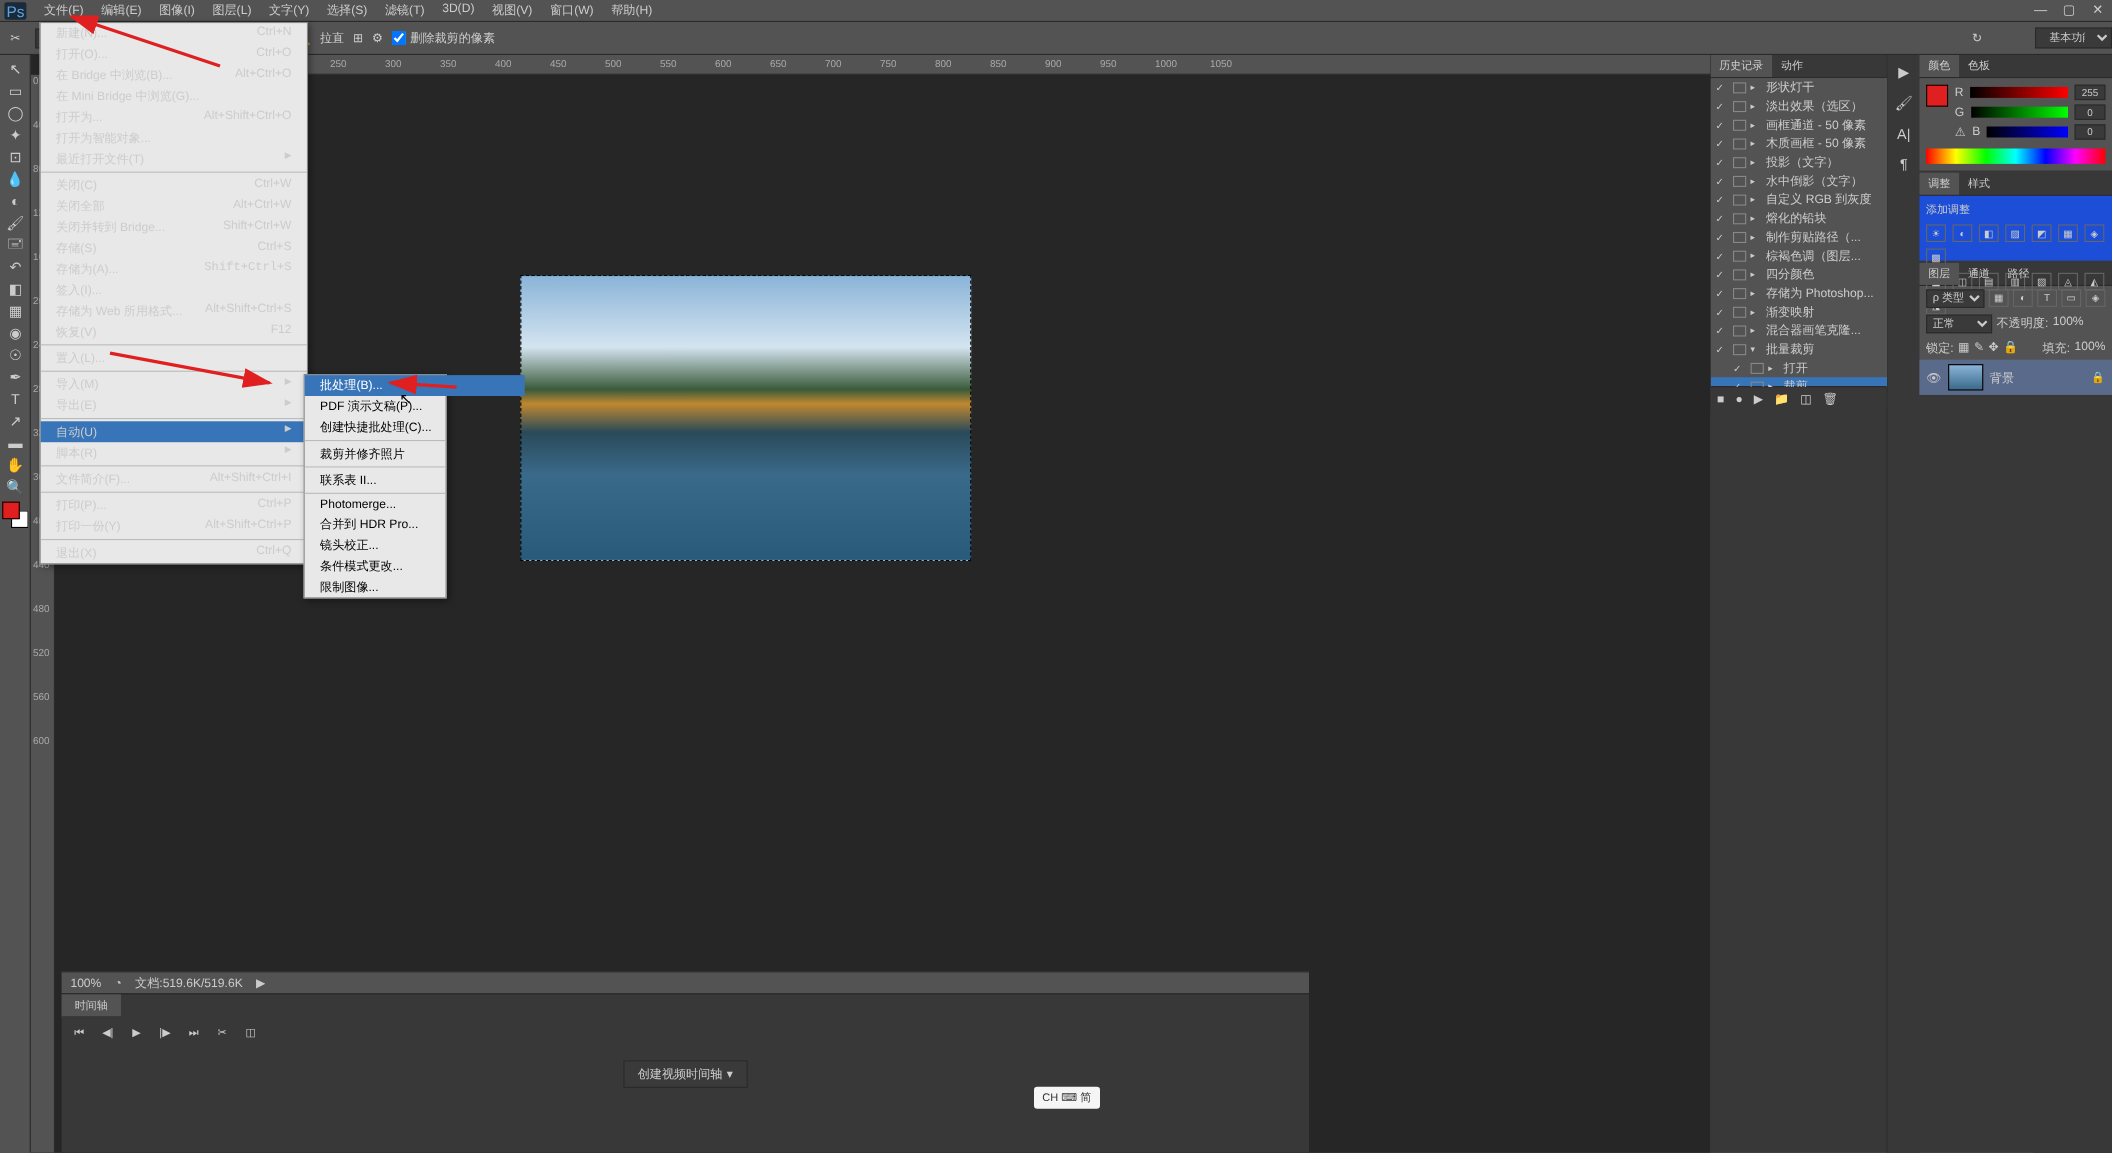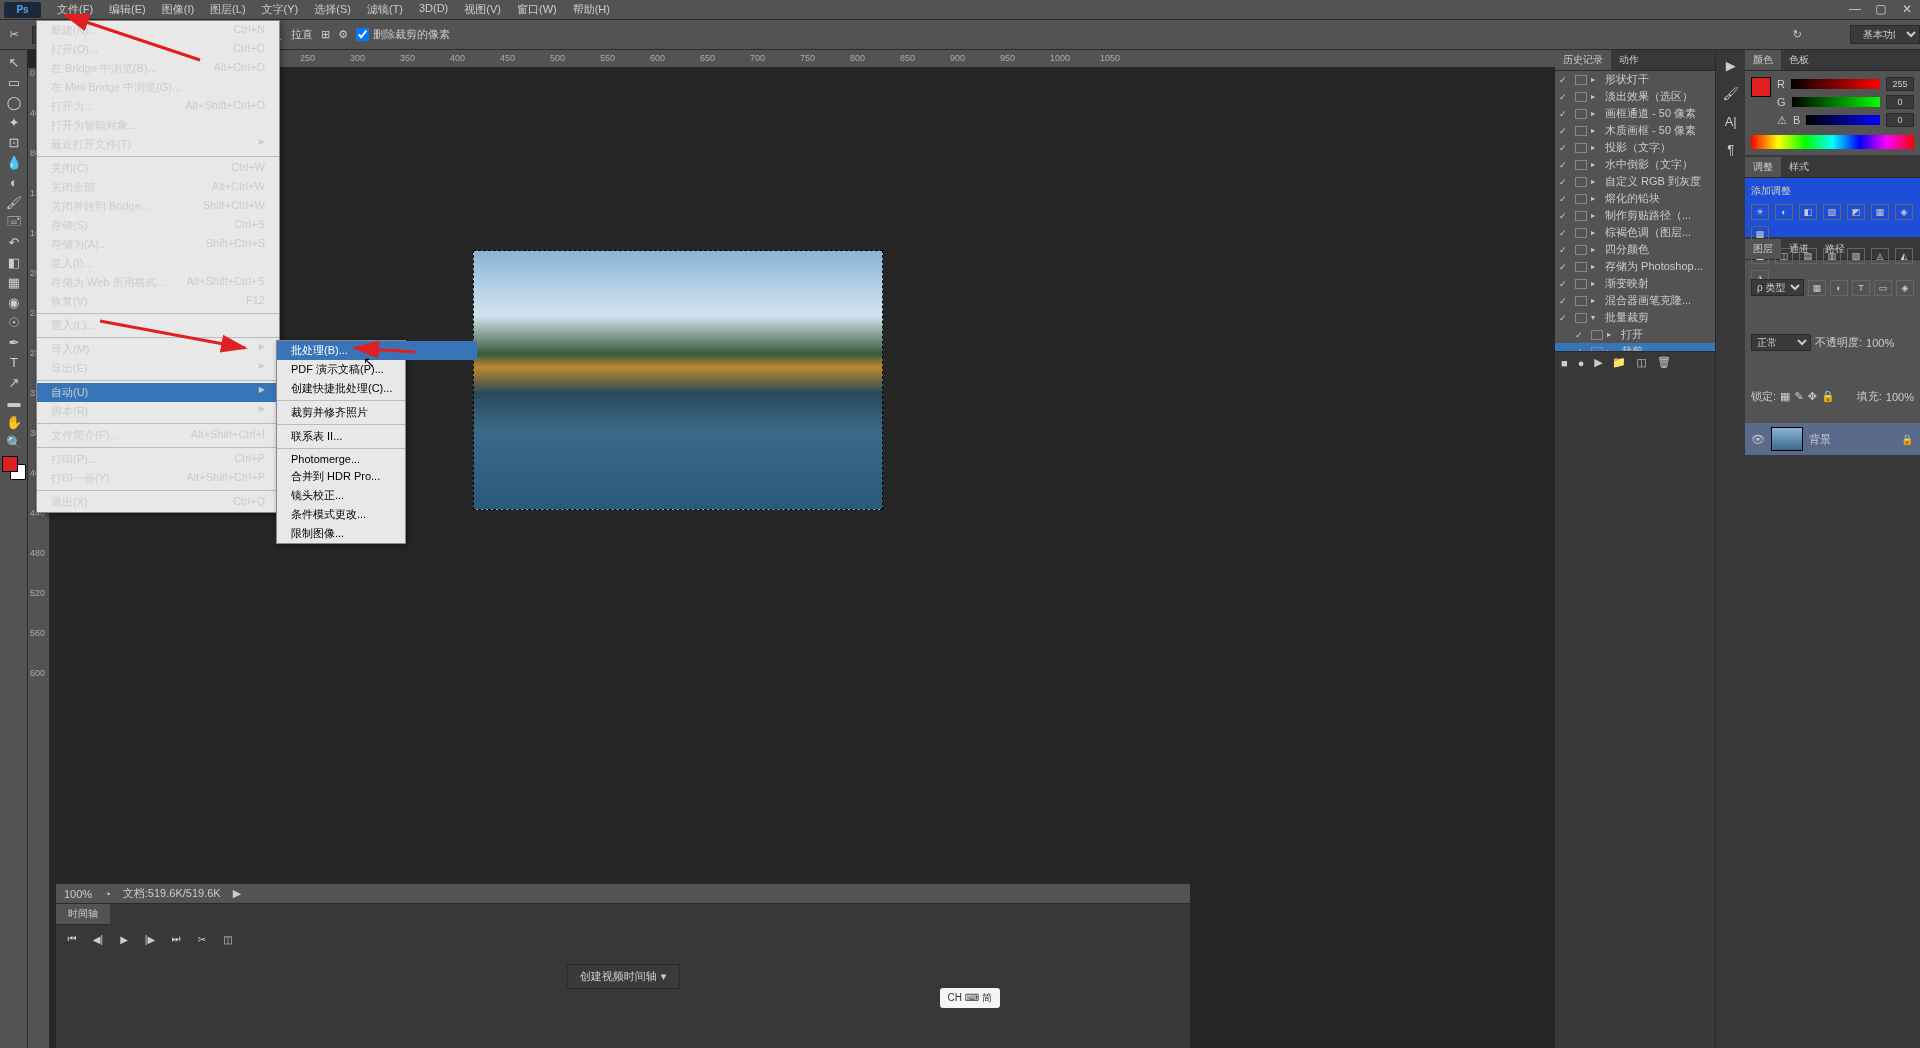--- a/index.html
+++ b/index.html
@@ -1,18 +1,18 @@
 <!DOCTYPE html>
 <html><head>
 <meta charset="utf-8">
 <style>
 *{margin:0;padding:0;box-sizing:border-box;font-family:"Microsoft YaHei",Arial,sans-serif;font-size:11px;color:#ccc;user-select:none}
 body{background:#535353;overflow:hidden;width:1920px;height:1048px;position:relative}
 .menubar{background:#535353;height:20px;display:flex;align-items:center;padding-left:4px;border-bottom:1px solid #2a2a2a}
-.ps-logo{width:37px;height:16px;background:#1a2a3a;color:#5ba3e0;font-weight:bold;font-size:10px;display:flex;align-items:center;justify-content:center;margin-right:8px;border-radius:2px}
+.ps-logo{width:20px;height:16px;background:#1a2a3a;color:#5ba3e0;font-weight:normal;font-size:14px;display:flex;align-items:center;justify-content:center;margin-right:8px;border-radius:2px}
 .menu-item{padding:2px 8px;cursor:pointer}
 .window-controls{position:absolute;right:4px;top:2px;display:flex;gap:8px}
 .wc{width:18px;height:14px;display:flex;align-items:center;justify-content:center;cursor:pointer;font-size:12px}
 .toolbar2{background:#535353;height:30px;border-bottom:1px solid #2a2a2a;display:flex;align-items:center;padding-left:4px;gap:8px}
 .tb-icon{width:20px;height:20px;display:flex;align-items:center;justify-content:center}
 .tb-input{background:#3a3a3a;border:1px solid #2a2a2a;width:50px;height:18px;padding:0 4px;color:#ccc;font-size:10px}
 .tb-btn{background:#3a3a3a;border:1px solid #2a2a2a;padding:2px 8px;font-size:10px}
 .tb-check{display:flex;align-items:center;gap:4px;font-size:10px}
 .main-area{position:absolute;top:50px;left:0;right:0;bottom:0;display:flex}
 .tools-panel{width:28px;background:#535353;border-right:1px solid #2a2a2a;display:flex;flex-direction:column;padding-top:2px}
@@ -52,21 +52,21 @@
 .color-row{display:flex;align-items:center;gap:6px;margin-bottom:4px}
 .color-big{width:20px;height:20px;background:#e02020;border:1px solid #000}
 .color-slider{flex:1;height:10px}
 .color-val{width:28px;background:#3a3a3a;border:1px solid #2a2a2a;text-align:center;font-size:9px;padding:1px}
 .spectrum{height:14px;background:linear-gradient(to right,red,yellow,lime,cyan,blue,magenta,red);margin-top:4px}
 .adjust-panel{padding:6px}
 .adjust-title{font-size:10px;margin-bottom:6px}
 .adjust-icons{display:flex;gap:6px;flex-wrap:wrap;margin-bottom:6px}
 .ai{width:18px;height:16px;border:1px solid #666;display:flex;align-items:center;justify-content:center;font-size:9px}
 .layers-panel{background:#535353}
-.layers-opts{display:flex;align-items:center;padding:19px 6px;gap:4px;font-size:10px}
+.layers-opts{display:flex;padding:3px 6px;gap:4px;font-size:10px}
 .layers-opts select{background:#3a3a3a;border:1px solid #2a2a2a;color:#ccc;font-size:10px;padding:1px}
 .layer-row{display:flex;align-items:center;padding:4px 6px;gap:6px;background:#5a6a8a}
 .layer-thumb{width:32px;height:24px;background:linear-gradient(#8ab4d8,#3a6a8a);border:1px solid #000}
 .layer-lock{margin-left:auto;font-size:10px}
 .dropdown{position:absolute;background:#e8e8e8;border:1px solid #888;box-shadow:2px 2px 6px rgba(0,0,0,.4);z-index:100}
 .dd-item{display:flex;justify-content:space-between;padding:2px 14px;color:#000;font-size:11px;cursor:pointer;min-width:200px}
 .dd-item.sel{background:#3874b8;color:#fff}
 .dd-item.disabled{color:#999}
 .dd-sep{height:1px;background:#bbb;margin:2px 0}
 .dd1{left:36px;top:20px;width:244px}
@@ -479,21 +479,21 @@
     <div class="dd-item">
       <span>关闭并转到 Bridge...</span>
       <span style="font-size: 11px;">Shift+Ctrl+W</span>
     </div>
     <div class="dd-item">
       <span>存储(S)</span>
       <span style="font-size: 11px;">Ctrl+S</span>
     </div>
     <div class="dd-item">
       <span>存储为(A)...</span>
-      <span style="font-size: 11px;">Shift+Ctrl+S</span>
+      <span style="font-size: 11px; font-family: Liberation Mono, monospace;">Shift+Ctrl+S</span>
     </div>
     <div class="dd-item disabled">
       <span>签入(I)...</span>
       <span style="font-size: 11px;"></span>
     </div>
     <div class="dd-item">
       <span>存储为 Web 所用格式...</span>
       <span style="font-size: 11px;">Alt+Shift+Ctrl+S</span>
     </div>
     <div class="dd-item">

